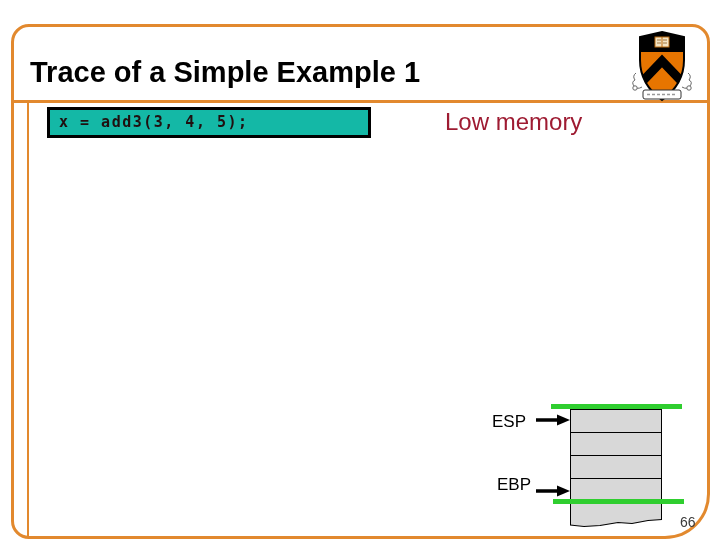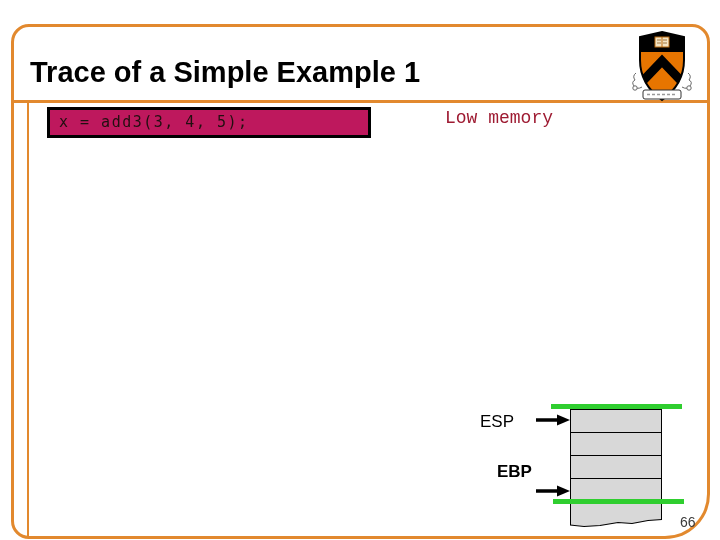--- a/index.html
+++ b/index.html
@@ -41,43 +41,42 @@
   }
   #logo {
     position: absolute;
     left: 630px; top: 16px;
     width: 64px; height: 78px;
   }
   #code-box {
     position: absolute;
     left: 47px; top: 95px;
     width: 309px; height: 25px;
-    background: #be185d;
+    background: #14b8a6;
     border: 3px solid #000;
     padding-left: 9px;
     font-family: "DejaVu Sans Mono", "Liberation Mono", monospace;
-    font-size: 15px; font-weight: normal; color: #201010;
+    font-size: 15px; font-weight: bold; color: #201010;
     letter-spacing: 1.5px;
     line-height: 25px;
     white-space: pre;
   }
   .mem-label {
     position: absolute;
-    font-size: 18px; color: #9e1b32;
+    font-size: 24px; color: #9e1b32;
     white-space: nowrap;
-    font-family: Liberation Mono, monospace;
   }
   #low-memory-label  { left: 445px; top: 96px; }
   #high-memory-label { left: 433px; top: 501px; }
   .reg-label {
     position: absolute;
     font-size: 17px; color: #000; white-space: nowrap;
   }
-  #esp-label { left: 480px; top: 400px; }
-  #ebp-label { left: 497px; top: 450px; font-weight: bold; }
+  #esp-label { left: 492px; top: 400px; }
+  #ebp-label { left: 497px; top: 463px; }
   .reg-arrow { position: absolute; width: 34px; height: 12px; }
   #esp-arrow { left: 536px; top: 402px; }
   #ebp-arrow { left: 536px; top: 473px; }
   
   #stack {
     position: absolute;
     left: 570px; top: 397px;
     width: 90px; height: 118px;
     background: #d8d8d8;
     border-left: 1px solid #000;

